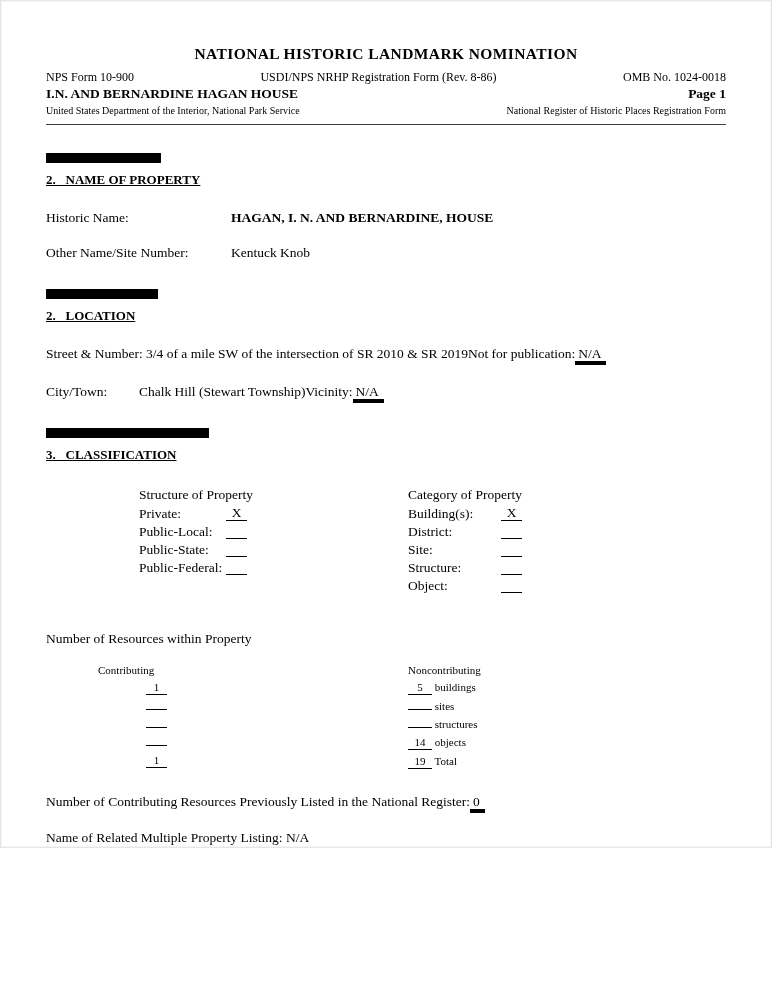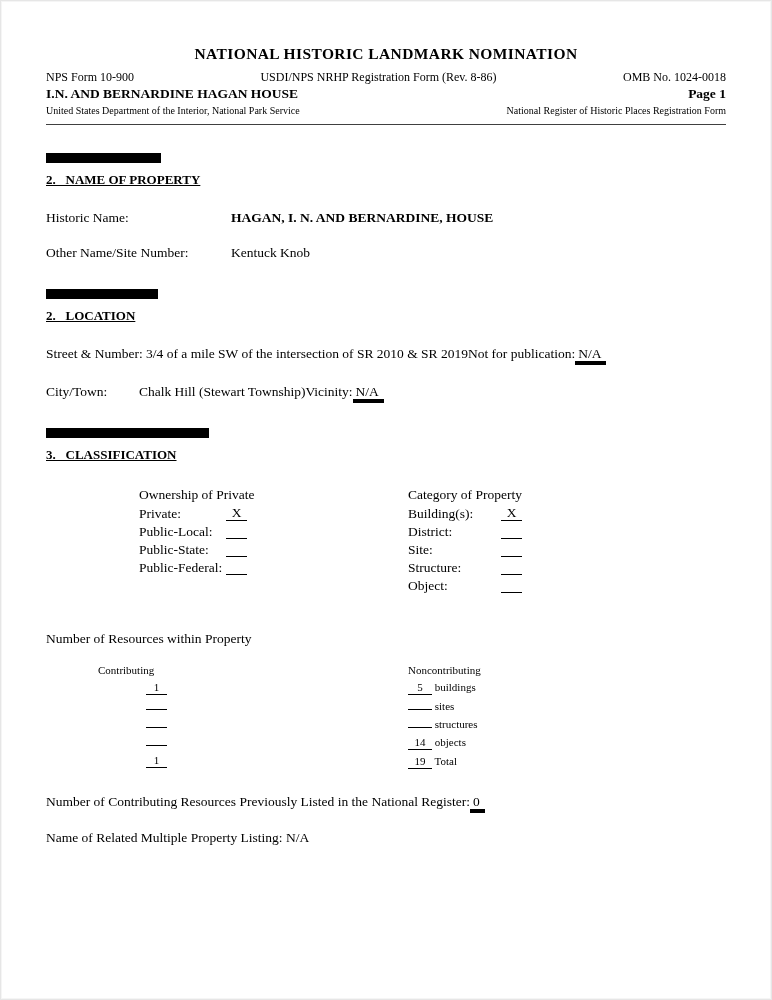--- a/index.html
+++ b/index.html
@@ -1,18 +1,18 @@
 <!DOCTYPE html>
 <html><head>
 <meta charset="utf-8">
 <style>
   * { margin:0; padding:0; box-sizing:border-box; }
   html,body { background:#ffffff; }
   body { font-family:"Liberation Serif", serif; color:#000; }
-  .sheet { width:772px; height:1000px; background:#fff; padding:44px 45px 0 45px;
+  .sheet { width:772px; height:848px; background:#fff; padding:44px 45px 0 45px;
            position:relative; border:1px solid #e6e6e6; box-shadow:inset 0 0 0 1px #f5f5f5; }
 
   
   .hdr-title { text-align:center; font-weight:bold; font-size:15.5px; letter-spacing:.4px; }
   .hdr-line { display:flex; justify-content:space-between; align-items:baseline; }
   .hdr-small { font-size:12px; margin-top:7px; }
   .hdr-prop  { font-size:13.5px; margin-top:1px; }
   .bold { font-weight:bold; }
   .hdr-tiny { font-size:10px; margin-top:3px; padding-bottom:8px; border-bottom:1px solid #404040; }
 
@@ -110,21 +110,21 @@
     </div>
 
   </div>
 
   <div class="section">
     <div class="bar" style="width:163px"></div>
     <div><span class="sec-heading">3.   CLASSIFICATION</span></div>
 
     <div class="class-grid">
       <div class="own-col">
-        <div class="col-heading">Ownership of Private</div>
+        <div class="col-heading">Structure of Property</div>
         <div class="crow">
           <span class="clabel">Private:</span>
           <span class="blank">X</span>
         </div>
         <div class="crow">
           <span class="clabel">Public-Local:</span>
           <span class="blank"></span>
         </div>
         <div class="crow">
           <span class="clabel">Public-State:</span>

